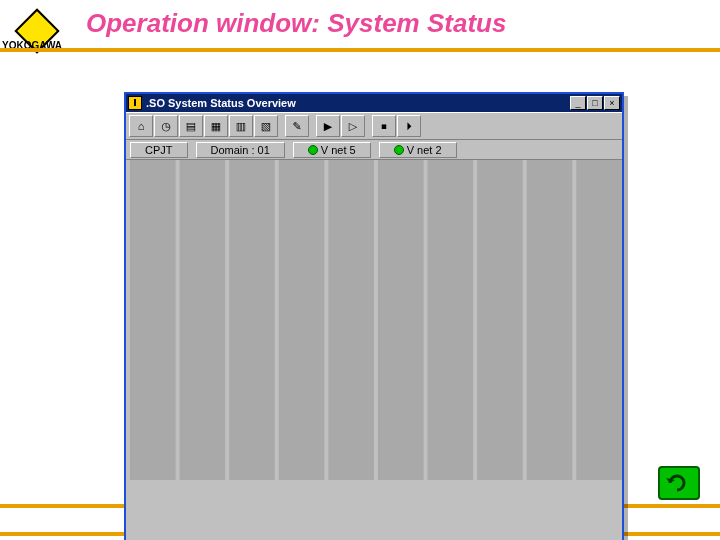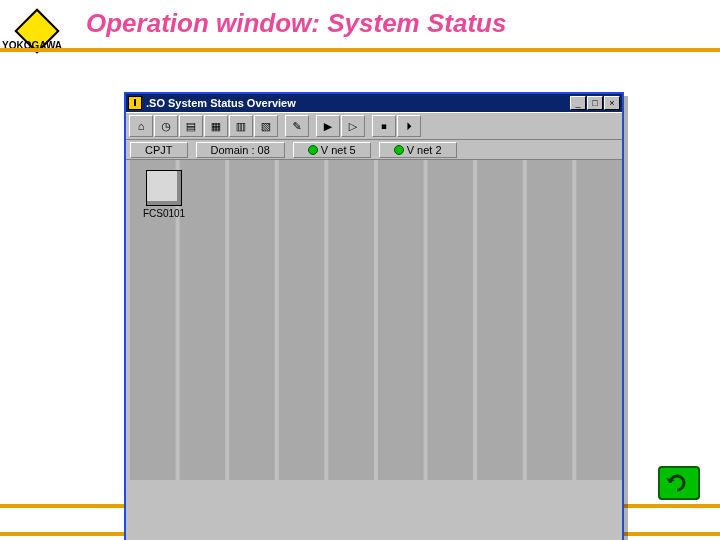--- a/index.html
+++ b/index.html
@@ -73,36 +73,32 @@
       <div class="tbtn">▥</div>
       <div class="tbtn">▧</div>
       <div class="tbtn sep">✎</div>
       <div class="tbtn sep">▶</div>
       <div class="tbtn">▷</div>
       <div class="tbtn sep">⏹</div>
       <div class="tbtn">⏵</div>
     </div>
     <div class="infobar">
       <span class="ibox">CPJT</span>
-      <span class="ibox">Domain : 08</span>
+      <span class="ibox">Domain : 01</span>
       <span class="ibox">
           <span class="dot"></span>
           <span>V net 5</span>
         </span>
       <span class="ibox">
           <span class="dot"></span>
           <span>V net 2</span>
         </span>
     </div>
     <div class="canvas">
       <div class="grid"></div>
-      <div class="node" style="top:10px;left:8px;">
-        <div class="box"></div>
-        <div>FCS0101</div>
-      </div>
     </div>
     <div class="statusbar">
       <span>Ready</span>
     </div>
   </div>
 
   <div class="navbtn">
     <svg viewBox="0 0 26 22">
       <path d="M4 11 A7 7 0 1 1 11 18" fill="none" stroke="#003a00" stroke-width="3"></path>
       <path d="M4 11 L0 6 L9 8 Z" fill="#003a00"></path>

